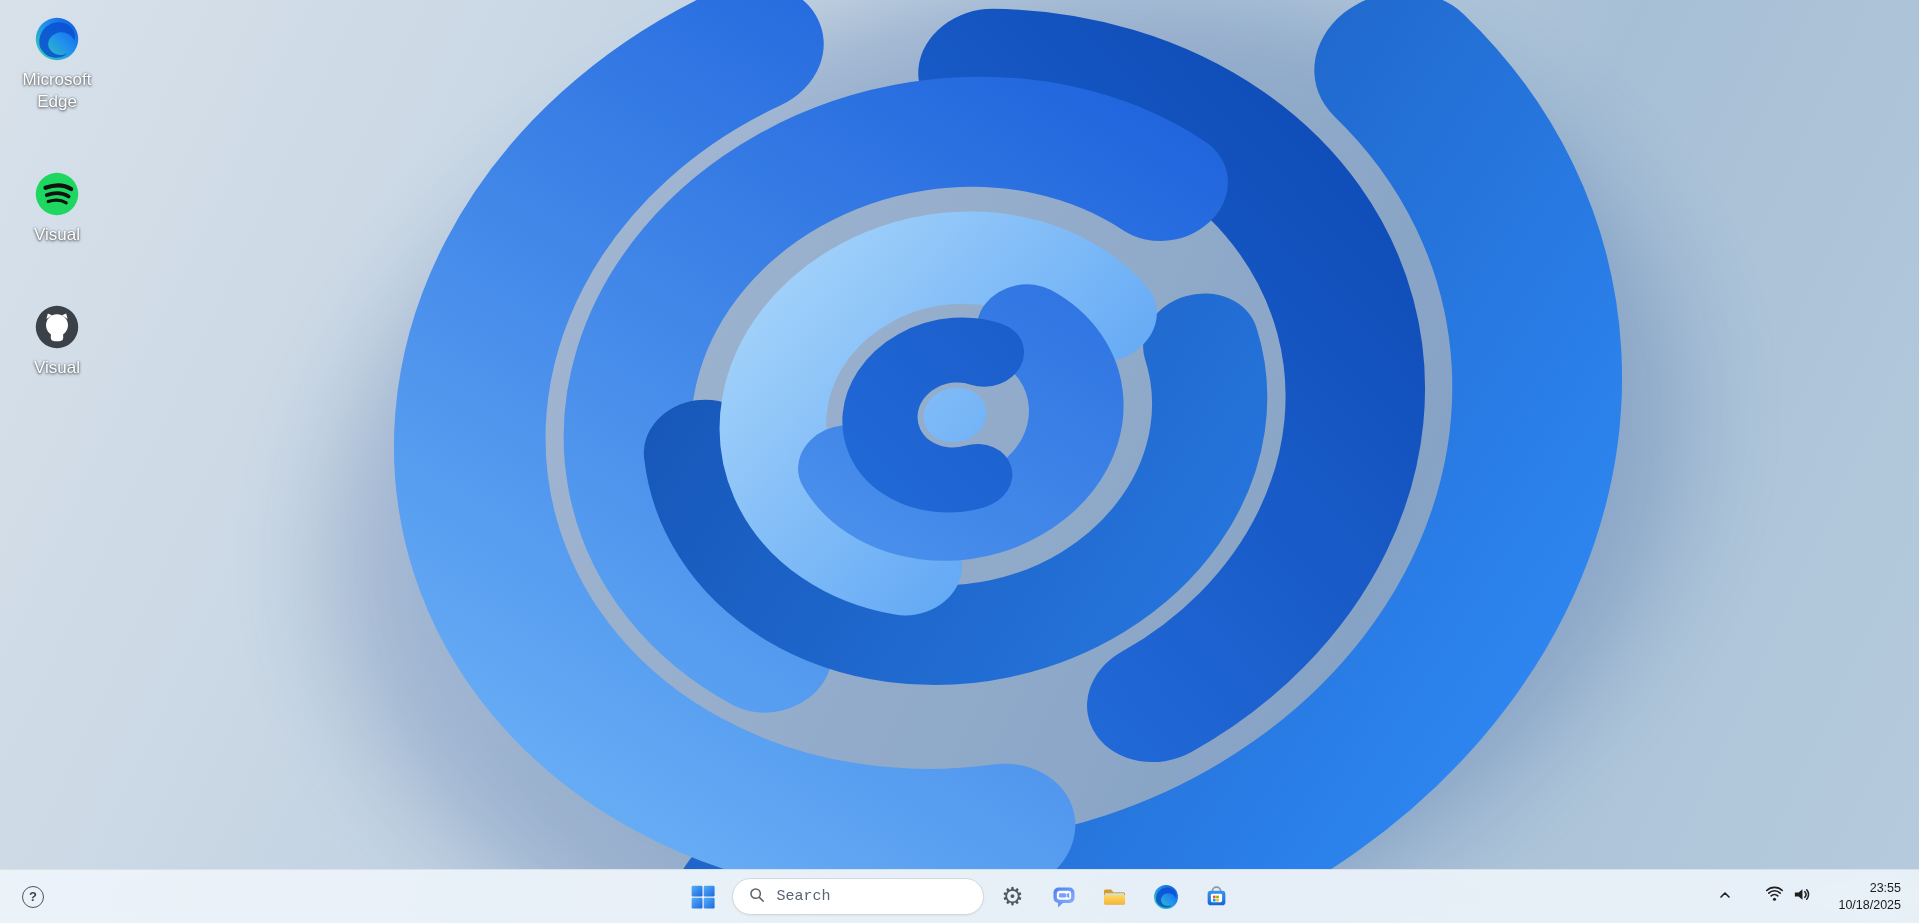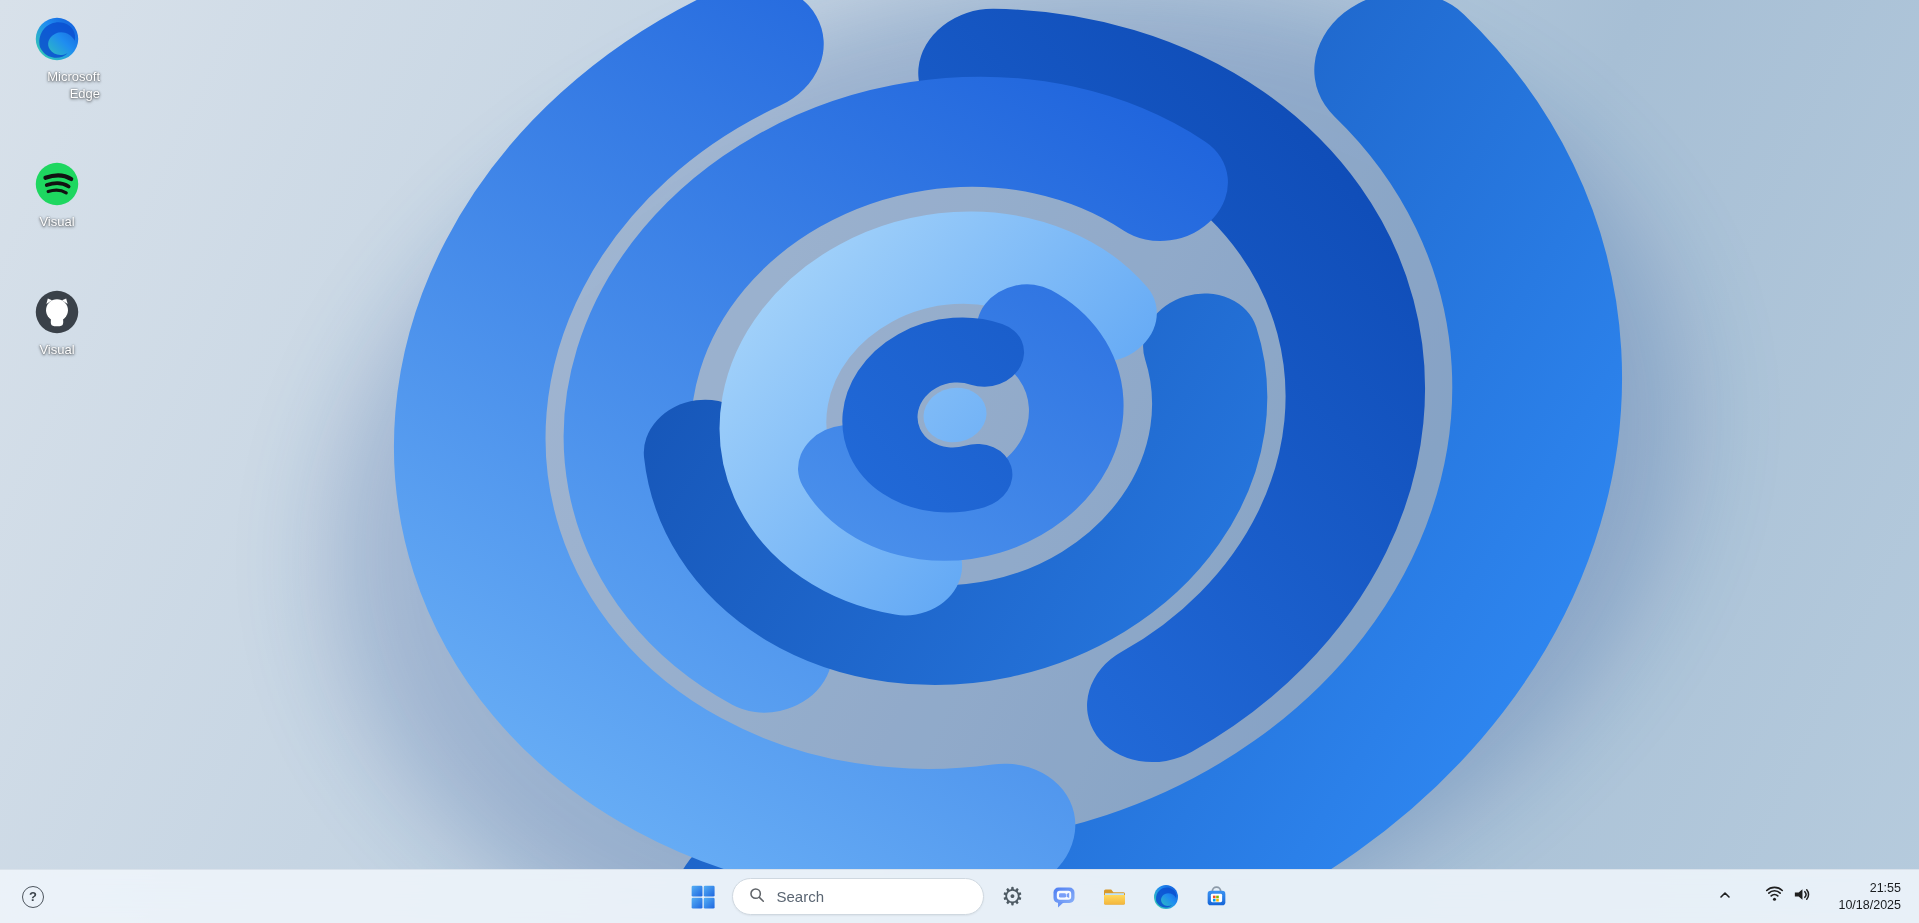--- a/index.html
+++ b/index.html
@@ -19,21 +19,21 @@
     position: absolute; top: 16px; left: 10px; width: 94px;
     display: flex; flex-direction: column; gap: 58px; z-index: 5;
   }
   .desktop-icon {
     display: flex; flex-direction: column; align-items: center; gap: 7px;
     cursor: pointer; user-select: none;
   }
   .desktop-icon .glyph { width: 46px; height: 46px; }
   .desktop-icon .glyph svg { width: 100%; height: 100%; display: block; }
   .desktop-icon .label {
-    color: #ffffff; font-size: 13px; text-align: right; line-height: 1.3;
+    color: #ffffff; font-size: 17px; text-align: center; line-height: 1.3;
     max-width: 86px; text-shadow: 0 1px 3px rgba(0,0,0,.65), 0 0 2px rgba(0,0,0,.4);
     word-wrap: break-word;
   }
 
   
   .taskbar {
     position: absolute; left: 0; right: 0; bottom: 0; height: 54px;
     background: rgba(239,245,251,0.88);
     backdrop-filter: blur(24px) saturate(1.3);
     border-top: 1px solid rgba(205,215,226,0.6);
@@ -59,21 +59,21 @@
   .gear-glyph { font-size: 25px; color: #4e5a63; line-height: 1; }
 
   .search-pill {
     width: 252px; height: 37px; border-radius: 19px;
     background: #ffffff; border: 1px solid #cfd8e0;
     display: flex; align-items: center; gap: 11px; padding: 0 15px;
     box-shadow: 0 1px 2px rgba(0,0,0,0.06); cursor: text;
   }
   .search-pill input {
     border: none; outline: none; flex: 1; font-size: 15px;
-    font-family: Liberation Sans, sans-serif;
+    font-family: Liberation Mono, monospace;
     color: #be185d; background: transparent;
   }
   .search-pill input::placeholder { color: #5a6572; opacity: 1; }
 
   .taskbar-right {
     position: absolute; right: 10px; top: 0; height: 100%;
     display: flex; align-items: center; gap: 2px;
   }
   .tray-btn {
     height: 40px; padding: 0 7px; border-radius: 6px;
@@ -295,19 +295,19 @@
       <span>
         <svg viewBox="0 0 20 20" width="19" height="19">
           <path d="M3,8 L7,8 L11,4.5 L11,15.5 L7,12 L3,12 Z" fill="#1f1f1f"></path>
           <path d="M13.5,7 A4.5,4.5 0 0 1 13.5,13" fill="none" stroke="#1f1f1f" stroke-width="1.6" stroke-linecap="round"></path>
           <path d="M15.5,5 A7.5,7.5 0 0 1 15.5,15" fill="none" stroke="#1f1f1f" stroke-width="1.6" stroke-linecap="round"></path>
         </svg>
       </span>
     </div>
 
     <div class="clock">
-      <div>21:55</div>
+      <div>23:55</div>
       <div>10/18/2025</div>
     </div>
 
   </div>
 
 </div>
 
 </body></html>

